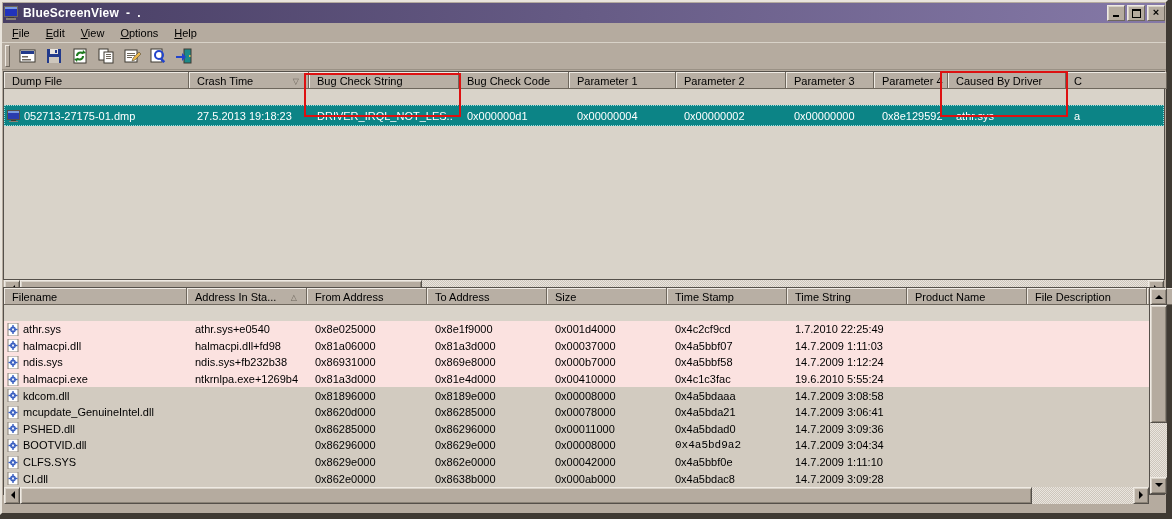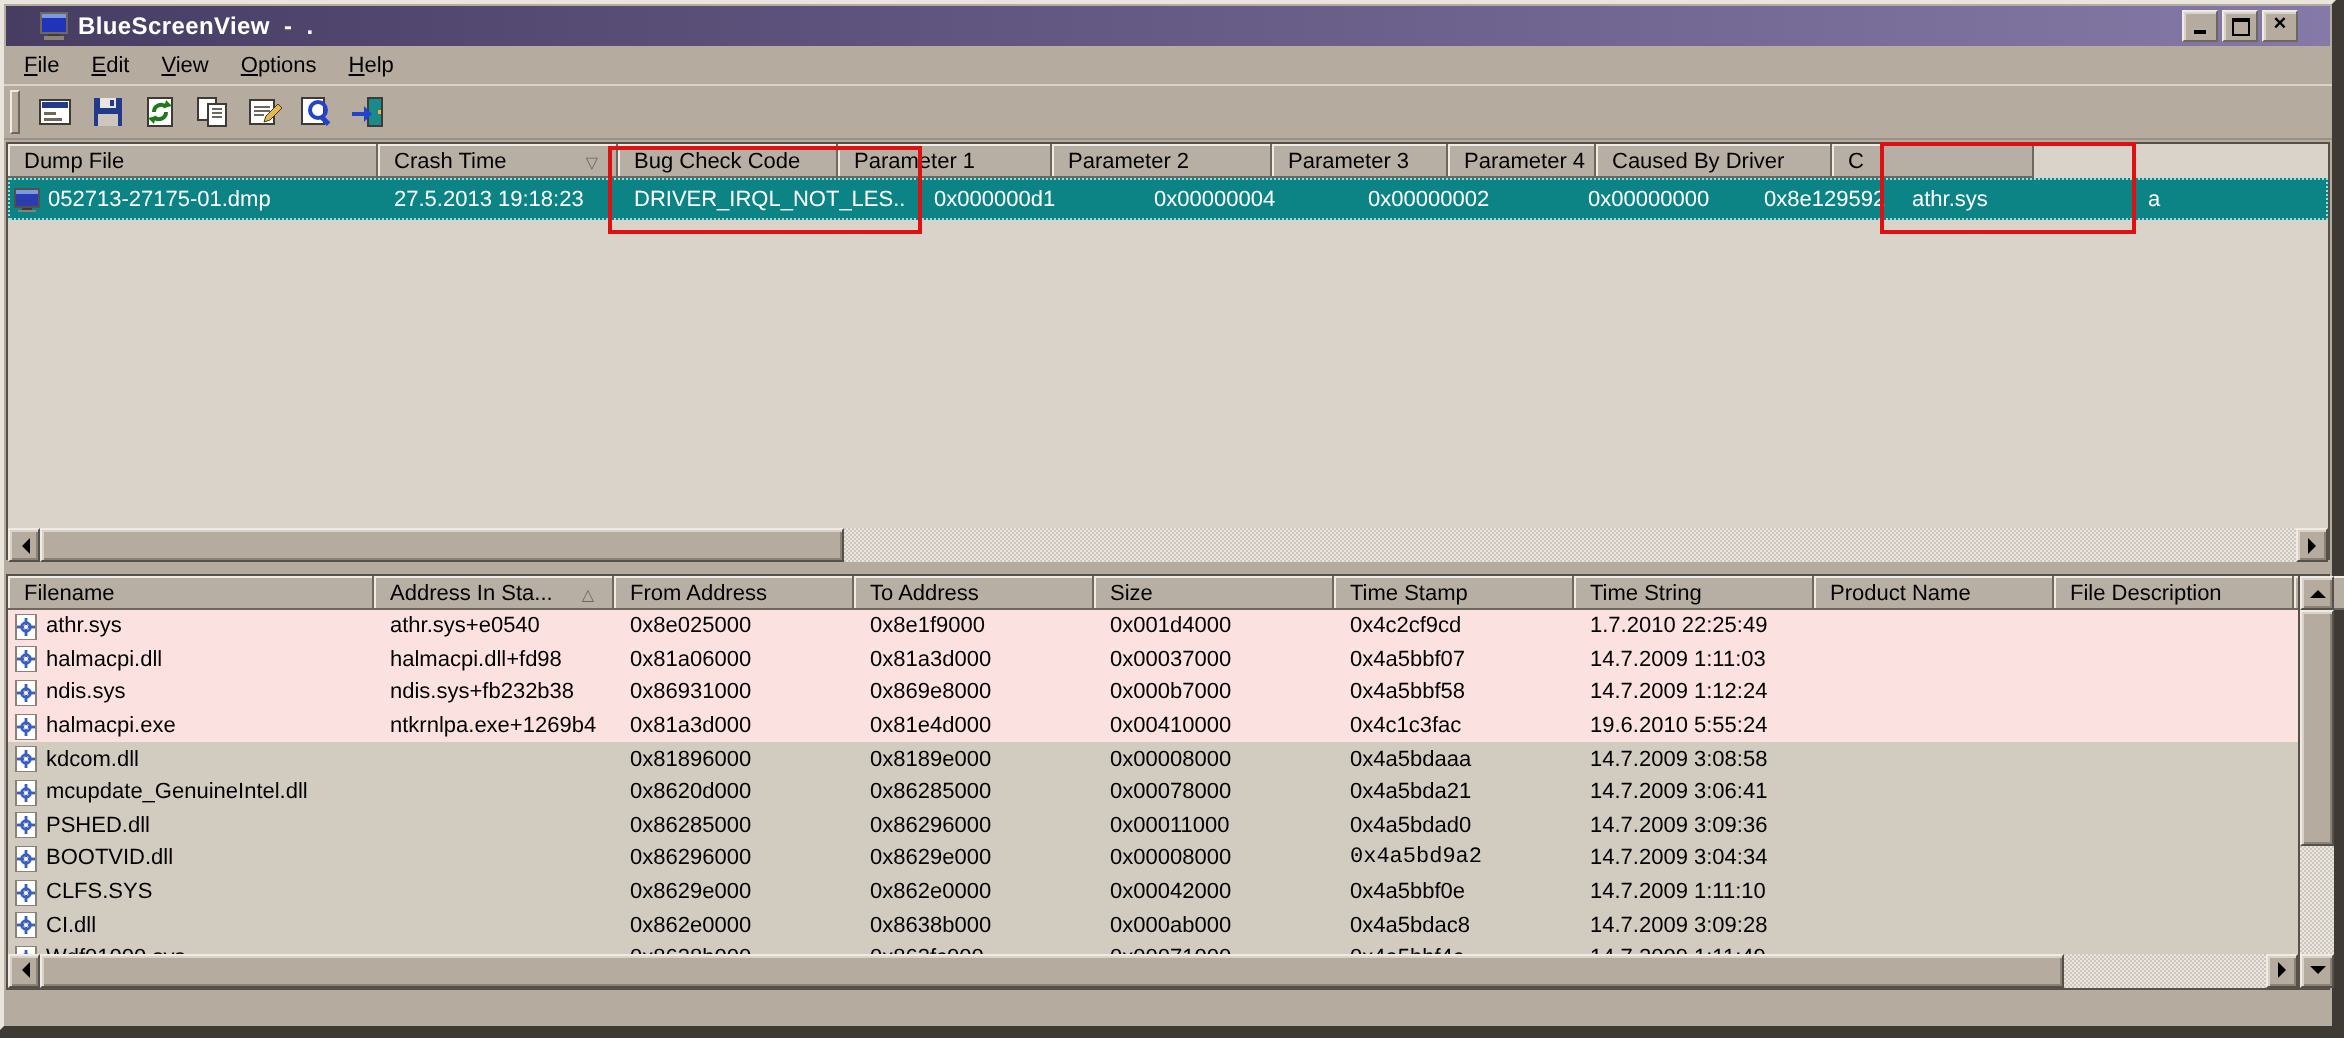--- a/index.html
+++ b/index.html
@@ -1,20 +1,20 @@
 <!DOCTYPE html>
 <html><head>
 <meta charset="utf-8">
 <style>
   html,body{margin:0;padding:0;}
   body{width:1172px;height:519px;font-family:"Liberation Sans",sans-serif;font-size:11px;color:#000;background:#3f3a33;}
   .window{position:relative;width:1168px;height:515px;background:#b5ab9f;
     border-top:2px solid #e9e4dc;border-left:2px solid #e9e4dc;border-right:2px solid #3f3a33;border-bottom:2px solid #3f3a33;box-sizing:border-box;}
   
-  .titlebar{height:20px;margin:1px 1px 0 1px;background:linear-gradient(to right,#473d63,#8579a7);display:flex;align-items:center;padding:0 16px;}
+  .titlebar{height:20px;margin:1px 1px 0 1px;background:linear-gradient(to right,#473d63,#8579a7);display:flex;align-items:center;padding:0 0;}
   .titlebar .ticon{width:16px;height:14px;margin-right:4px;flex:none;}
   .titletext{color:#fff;font-weight:bold;font-size:12px;letter-spacing:.2px;white-space:pre;}
   .tbuttons{margin-left:auto;display:flex;gap:2px;}
   .tbtn{width:16px;height:14px;background:#b5ab9f;border:1px solid;border-color:#efeae3 #6e675d #6e675d #efeae3;box-shadow:inset 1px 1px 0 #d8d2c8;
     display:flex;align-items:center;justify-content:center;font-size:9px;font-weight:bold;line-height:1;}
   .tbtn.max{gap:0;}
   .glyph-min{width:6px;height:2px;background:#000;margin-top:6px;}
   .glyph-max{width:7px;height:6px;border:1px solid #000;border-top-width:2px;}
   .glyph-close{font-size:11px;font-weight:bold;margin-top:-1px;}
   
@@ -23,21 +23,21 @@
   .menu-item::first-letter{text-decoration:underline;}
   .toolbar{height:26px;display:flex;align-items:center;gap:2px;padding-left:2px;border-bottom:1px solid #9a9185;}
   .grip{width:3px;height:20px;border:1px solid;border-color:#efeae3 #6e675d #6e675d #efeae3;margin:0 4px 0 1px;}
   .tool-btn{width:24px;height:22px;display:flex;align-items:center;justify-content:center;}
   
   .pane{position:relative;margin:0 1px;background:#d9d3c9;border:1px solid #55504a;box-sizing:border-box;}
   .top-pane{height:209px;margin-top:1px;}
   .gap{height:7px;}
   .bottom-pane{height:208px;display:flex;}
   .bp-main{width:1145px;flex:none;display:flex;flex-direction:column;}
-  .hrow{display:flex;height:17px;flex:none;}
+  .hrow{display:flex;height:33px;flex:none;}
   .hcell{flex:none;box-sizing:border-box;height:17px;background:#b8afa4;border-right:1px solid #6e675d;border-bottom:1px solid #6e675d;
     box-shadow:inset 1px 1px 0 #efeae3;padding:2px 3px 0 8px;white-space:nowrap;overflow:hidden;display:flex;align-items:center;}
   .hcell .sort{margin-left:auto;margin-right:6px;color:#6e675d;font-size:8px;}
   .trow{display:flex;align-items:center;}
   .cell{flex:none;box-sizing:border-box;padding-left:8px;white-space:nowrap;overflow:hidden;}
   .cell.first{display:flex;align-items:center;gap:4px;padding-left:3px;}
   .toprow{height:21px;background:#0c8486;color:#fff;outline:1px dotted #9adedd;outline-offset:-1px;}
   .botrow{height:16.6px;background:#d2cbc0;}
   .botrow.pink{background:#fbe2e0;}
   .partialrow{height:6px;overflow:hidden;}
@@ -168,20 +168,23 @@
 
   <div class="pane top-pane">
     <div class="hrow" id="top-header">
         <div class="hcell" style="width: 185px;">
           <span>Dump File</span>
         </div>
         <div class="hcell" style="width: 120px;">
           <span>Crash Time</span>
           <span class="sort">▽</span>
         </div>
+        <div class="hcell" style="width: 150px;">
+          <span>Bug Check String</span>
+        </div>
         <div class="hcell" style="width: 110px;">
           <span>Bug Check Code</span>
         </div>
         <div class="hcell" style="width: 107px;">
           <span>Parameter 1</span>
         </div>
         <div class="hcell" style="width: 110px;">
           <span>Parameter 2</span>
         </div>
         <div class="hcell" style="width: 88px;">

